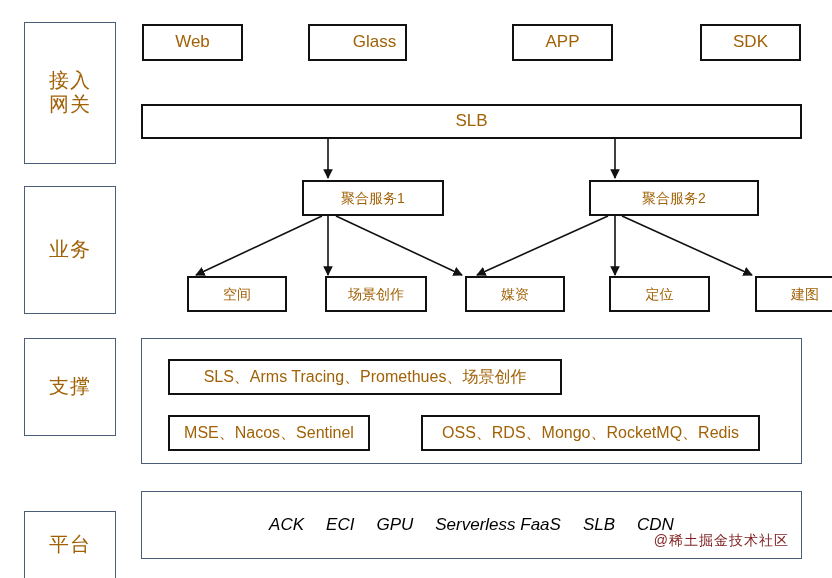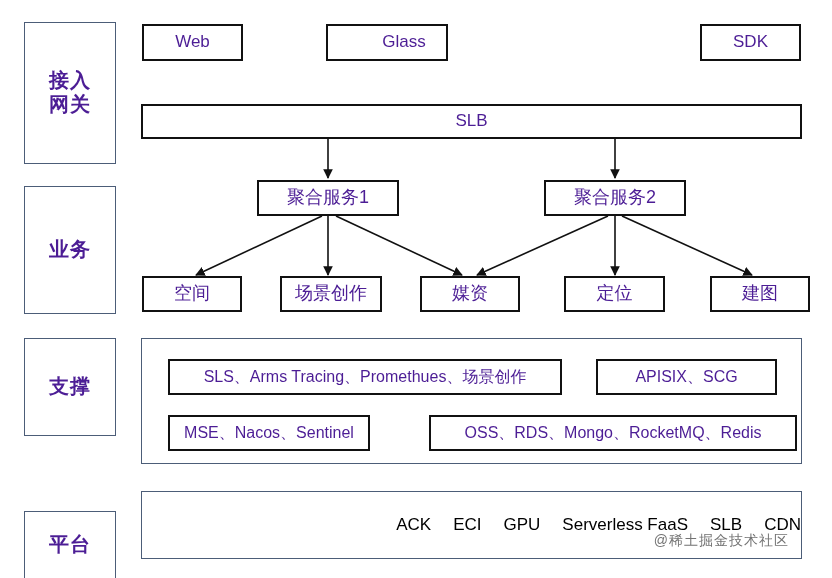--- a/index.html
+++ b/index.html
@@ -17,42 +17,42 @@
     background: #ffffff;
     overflow: hidden;
   }
   .box {
     position: absolute;
     box-sizing: border-box;
     display: flex;
     align-items: center;
     justify-content: center;
     background: #ffffff;
-    color: #4c1d95;
+    color: #a16207;
     text-align: center;
     line-height: 1.18;
     white-space: nowrap;
   }
   
   .layer-label {
     border: 1.5px solid #4c5d78;
     font-size: 20px;
     letter-spacing: 1px;
-    font-weight: bold;
   }
   .layer-label .two-line {
     display: block;
   }
   
   .node {
     border: 2px solid #111111;
     font-size: 17px;
   }
   .node.cn {
-    font-size: 18px;
+    font-size: 14px;
+    margin-left: 45px;
   }
   .slb-bar {
     border: 2px solid #111111;
     font-size: 17px;
   }
   
   .group {
     position: absolute;
     box-sizing: border-box;
     border: 1.5px solid #4c5d78;
@@ -60,42 +60,43 @@
   }
   .stack-box {
     border: 2px solid #111111;
     font-size: 16px;
   }
   .platform-row {
     position: absolute;
     box-sizing: border-box;
     display: flex;
     align-items: center;
-    justify-content: flex-end;
+    justify-content: center;
     gap: 22px;
     font-size: 17px;
     color: #000000;
+    font-style: italic;
   }
   .platform-row span {
     white-space: nowrap;
   }
   #arrows {
     position: absolute;
     left: 0;
     top: 0;
     width: 832px;
     height: 578px;
     pointer-events: none;
   }
   .watermark {
     position: absolute;
     right: 12px;
     bottom: 8px;
     font-size: 14px;
-    color: #737373;
+    color: #7f1d1d;
     letter-spacing: 1px;
     white-space: nowrap;
   }
 </style>
 </head>
 <body>
 
 <div id="canvas">
 
   <svg id="arrows" viewBox="0 0 832 578" xmlns="http://www.w3.org/2000/svg">
@@ -134,35 +135,38 @@
     <span>支撑</span>
   </div>
 
   <div class="box layer-label" style="left:24px; top:511px; width:92px; height:68px;">
     <span>平台</span>
   </div>
 
   <div class="box node" style="left:142px; top:24px; width:101px; height:37px;">
     <span>Web</span>
   </div>
-  <div class="box node" style="left:326px; top:24px; width:122px; height:37px;padding-left:34px;">
+  <div class="box node" style="left:308px; top:24px; width:99px; height:37px;padding-left:34px;">
     <span>Glass</span>
+  </div>
+  <div class="box node" style="left:512px; top:24px; width:101px; height:37px;">
+    <span>APP</span>
   </div>
   <div class="box node" style="left:700px; top:24px; width:101px; height:37px;">
     <span>SDK</span>
   </div>
 
   <div class="box slb-bar" style="left:141px; top:104px; width:661px; height:35px;">
     <span>SLB</span>
   </div>
 
   <div class="box node cn" style="left:257px; top:180px; width:142px; height:36px;">
     <span>聚合服务1</span>
   </div>
-  <div class="box node cn" style="left:544px; top:180px; width:142px; height:36px;">
+  <div class="box node cn" style="left:544px; top:180px; width:170px; height:36px;">
     <span>聚合服务2</span>
   </div>
 
   <div class="box node cn" style="left:142px; top:276px; width:100px; height:36px;">
     <span>空间</span>
   </div>
   <div class="box node cn" style="left:280px; top:276px; width:102px; height:36px;">
     <span>场景创作</span>
   </div>
   <div class="box node cn" style="left:420px; top:276px; width:100px; height:36px;">
@@ -174,29 +178,26 @@
   <div class="box node cn" style="left:710px; top:276px; width:100px; height:36px;">
     <span>建图</span>
   </div>
 
   <div class="group" style="left:141px; top:338px; width:661px; height:126px;">
 
     <div class="box stack-box" style="left:26px; top:20px; width:394px; height:36px;">
       <span>SLS、Arms Tracing、Promethues、场景创作</span>
     </div>
 
-    <div class="box stack-box" style="left:454px; top:20px; width:181px; height:36px;">
-      <span>APISIX、SCG</span>
-    </div>
 
     <div class="box stack-box" style="left:26px; top:76px; width:202px; height:36px;">
       <span>MSE、Nacos、Sentinel</span>
     </div>
 
-    <div class="box stack-box" style="left:279px; top:76px; width:368px; height:36px;margin-left:8px;">
+    <div class="box stack-box" style="left:279px; top:76px; width:339px; height:36px;">
       <span>OSS、RDS、Mongo、RocketMQ、Redis</span>
     </div>
   </div>
 
   <div class="group" style="left:141px; top:491px; width:661px; height:68px;">
     <div class="platform-row" style="left:0; top:0; width:659px; height:66px;">
       <span>ACK</span>
       <span>ECI</span>
       <span>GPU</span>
       <span>Serverless FaaS</span>

